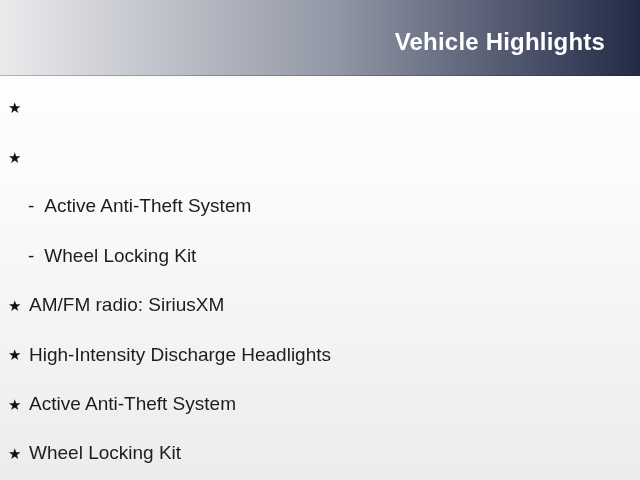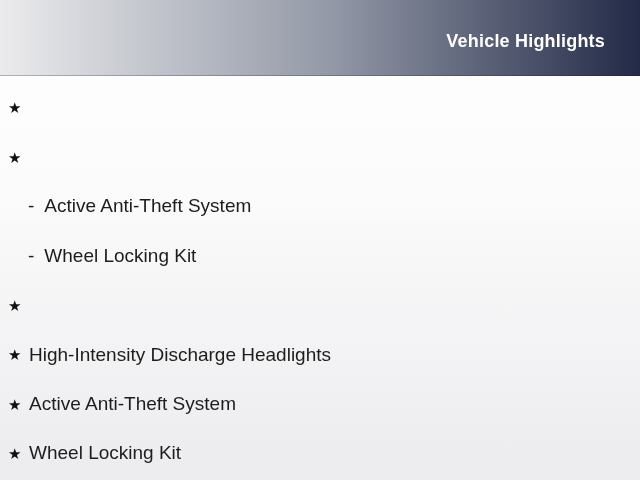--- a/index.html
+++ b/index.html
@@ -17,21 +17,21 @@
     height:76px;
     background:linear-gradient(90deg,var(--g1) 0%,var(--g2) 52%,var(--g3) 100%);
     border-bottom:1px solid rgba(25,30,55,0.28);
     display:flex;
     align-items:center;
     justify-content:flex-end;
     padding:8px 35px 0 0;
   }
   .header-title{
     color:var(--title);
-    font-size:18px;
+    font-size:24px;
     font-weight:bold;
     letter-spacing:0.2px;
   }
   .list{
     padding-top:7px;
   }
   .row{
     height:49.4px;
     display:flex;
     align-items:center;
@@ -81,20 +81,21 @@
     <span class="label">Active Anti-Theft System</span>
   </div>
 
   <div class="row sub">
     <span class="dash">-</span>
     <span class="label">Wheel Locking Kit</span>
   </div>
 
   <div class="row main">
     <span class="star">★</span>
+    <span class="label">AM/FM radio: SiriusXM</span>
   </div>
 
   <div class="row main">
     <span class="star">★</span>
     <span class="label">High-Intensity Discharge Headlights</span>
   </div>
 
   <div class="row main">
     <span class="star">★</span>
     <span class="label">Active Anti-Theft System</span>

